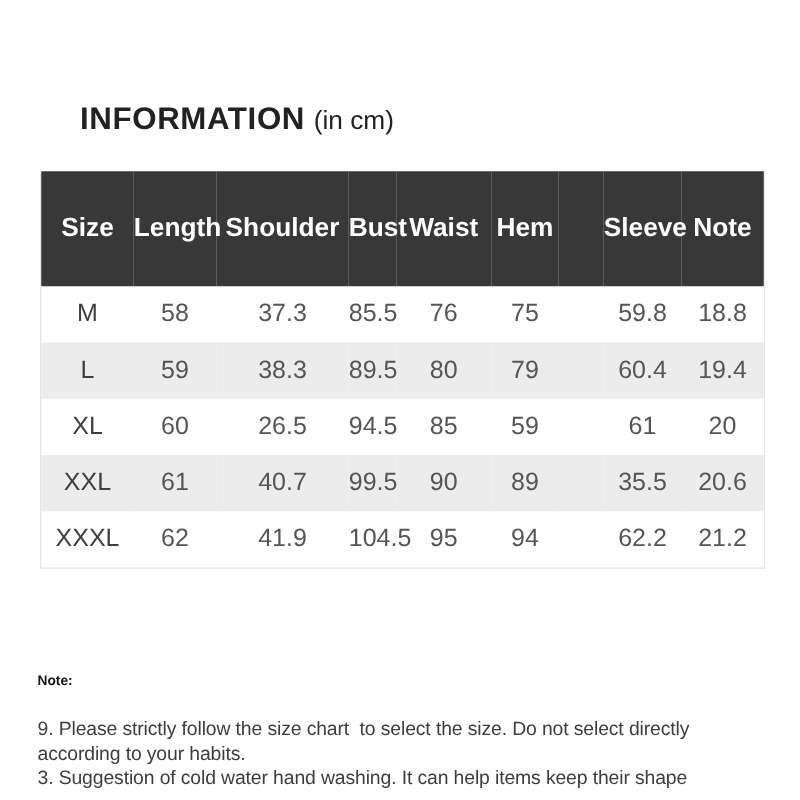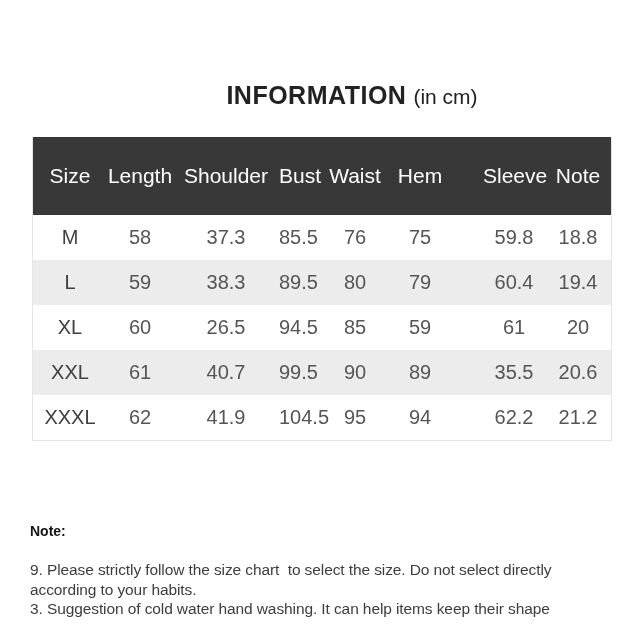--- a/index.html
+++ b/index.html
@@ -7,21 +7,20 @@
     width: 640px; height: 640px;
     overflow: hidden;
     background: #ffffff;
     font-family: "Liberation Sans", "DejaVu Sans", sans-serif;
   }
 
   
   .title {
     margin-top: 80px;
     padding-left: 64px;          
-    text-align: center;
     line-height: 30px;
     white-space: nowrap;
   }
   .title-main {
     font-size: 25px;
     font-weight: 700;
     letter-spacing: 0.5px;
     color: var(--title-text, #222222);
   }
   .title-unit {
@@ -37,45 +36,45 @@
     margin: 23px 0 0 32px;
     border: 1px solid var(--table-border, #e5e5e5);
     border-top: none;
   }
   table {
     width: 578px;
     border-collapse: collapse;
     table-layout: fixed;
   }
   thead th {
-    height: 78px;
+    height: 92px;
     background: var(--header-bg, #383838);
     color: var(--header-text, #ffffff);
     font-size: 21px;
-    font-weight: 400;
+    font-weight: 700;
     text-align: center;
     white-space: nowrap;
     overflow: visible;
   }
   tbody td {
     height: 45px;
     text-align: center;
     vertical-align: middle;
     font-size: 20px;
     color: var(--body-text, #555555);
     white-space: nowrap;
   }
   tbody td.size-col { color: var(--size-text, #3f3f3f); }
   tbody tr.stripe td { background: var(--row-stripe, #ececec); }
 
   
   .note { margin-left: 30px; margin-right: 20px; }
   .note-heading {
     margin-top: 79px;
-    font-size: 14px;
+    font-size: 11px;
     font-weight: 700;
     line-height: 22px;
     color: #151515;
   }
   .note-items {
     margin-top: 18px;
     font-size: 15.5px;
     line-height: 19.6px;
     letter-spacing: -0.1px;
     color: var(--note-text, #3d3d3d);

